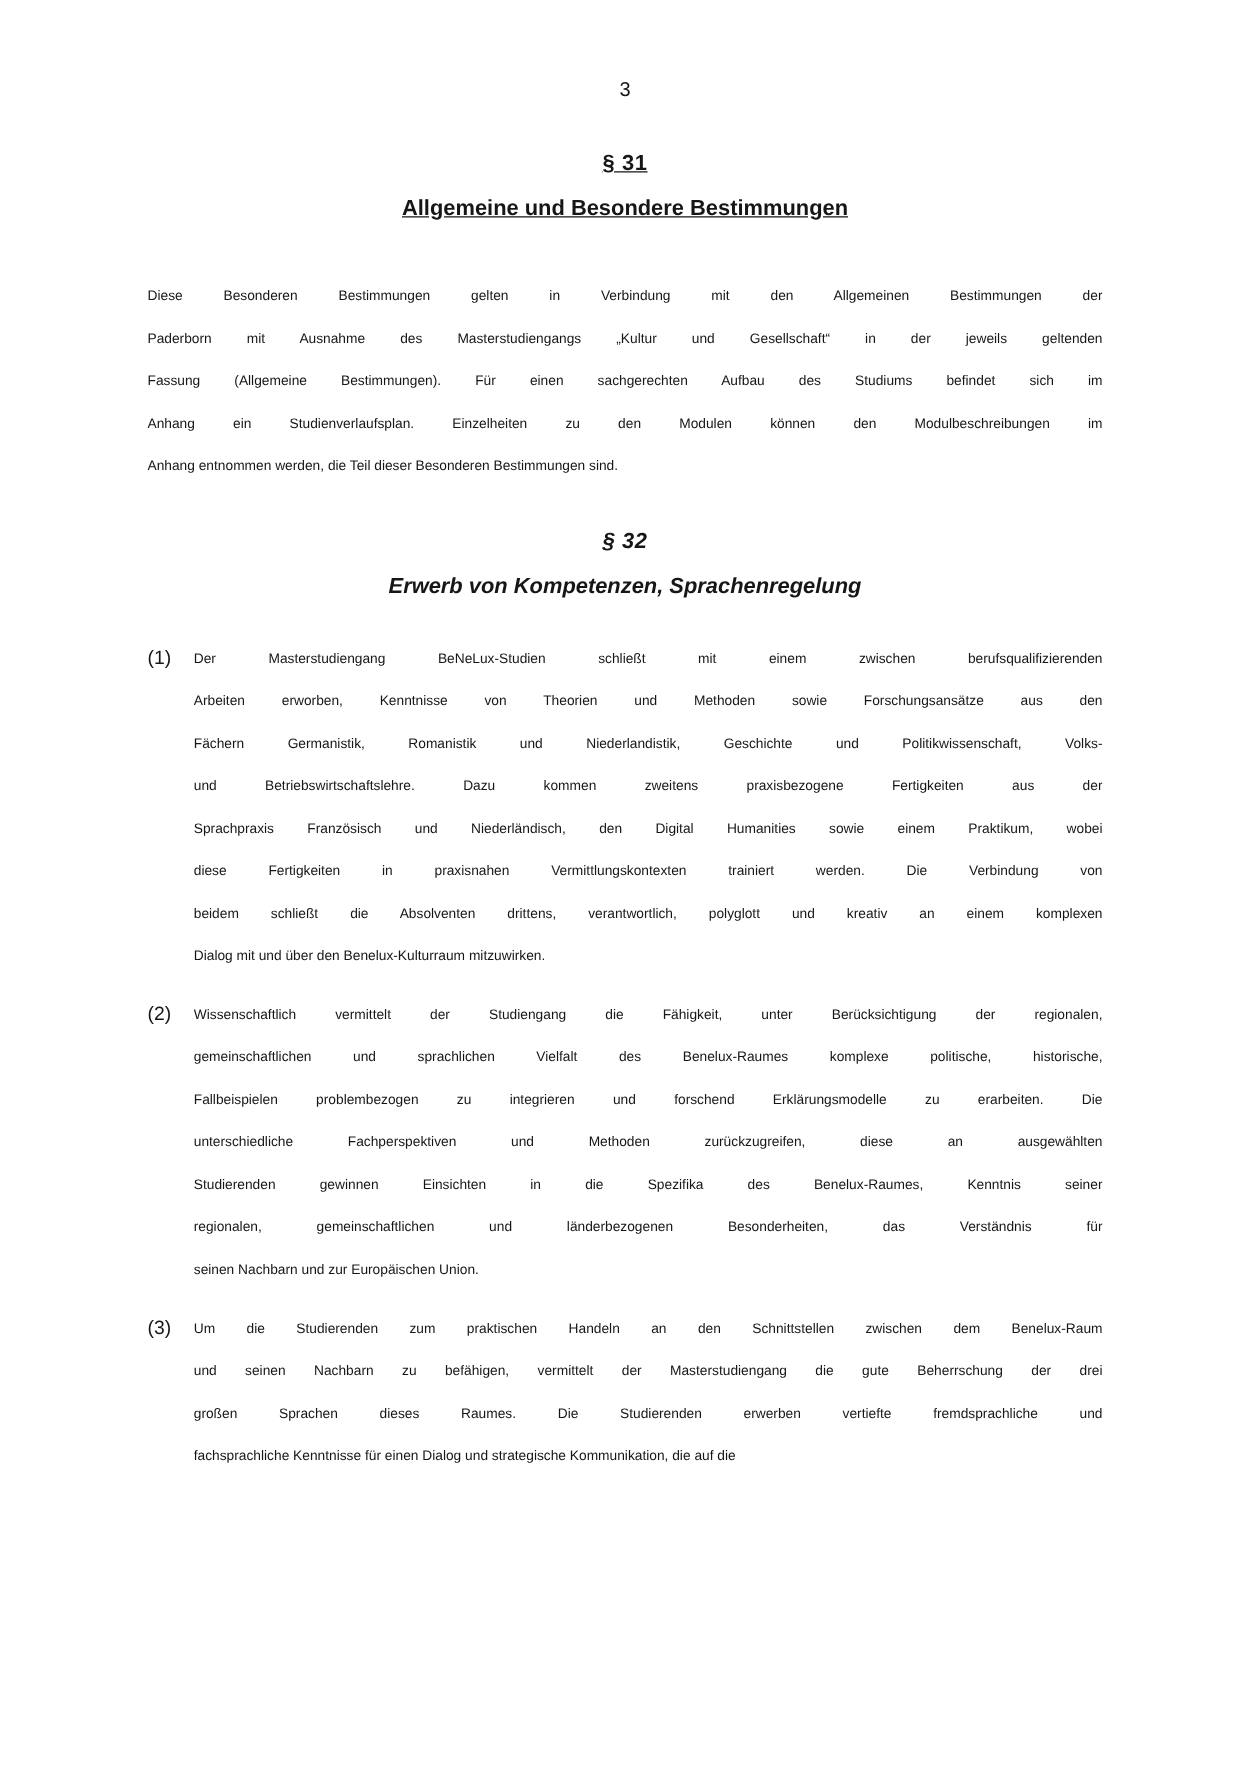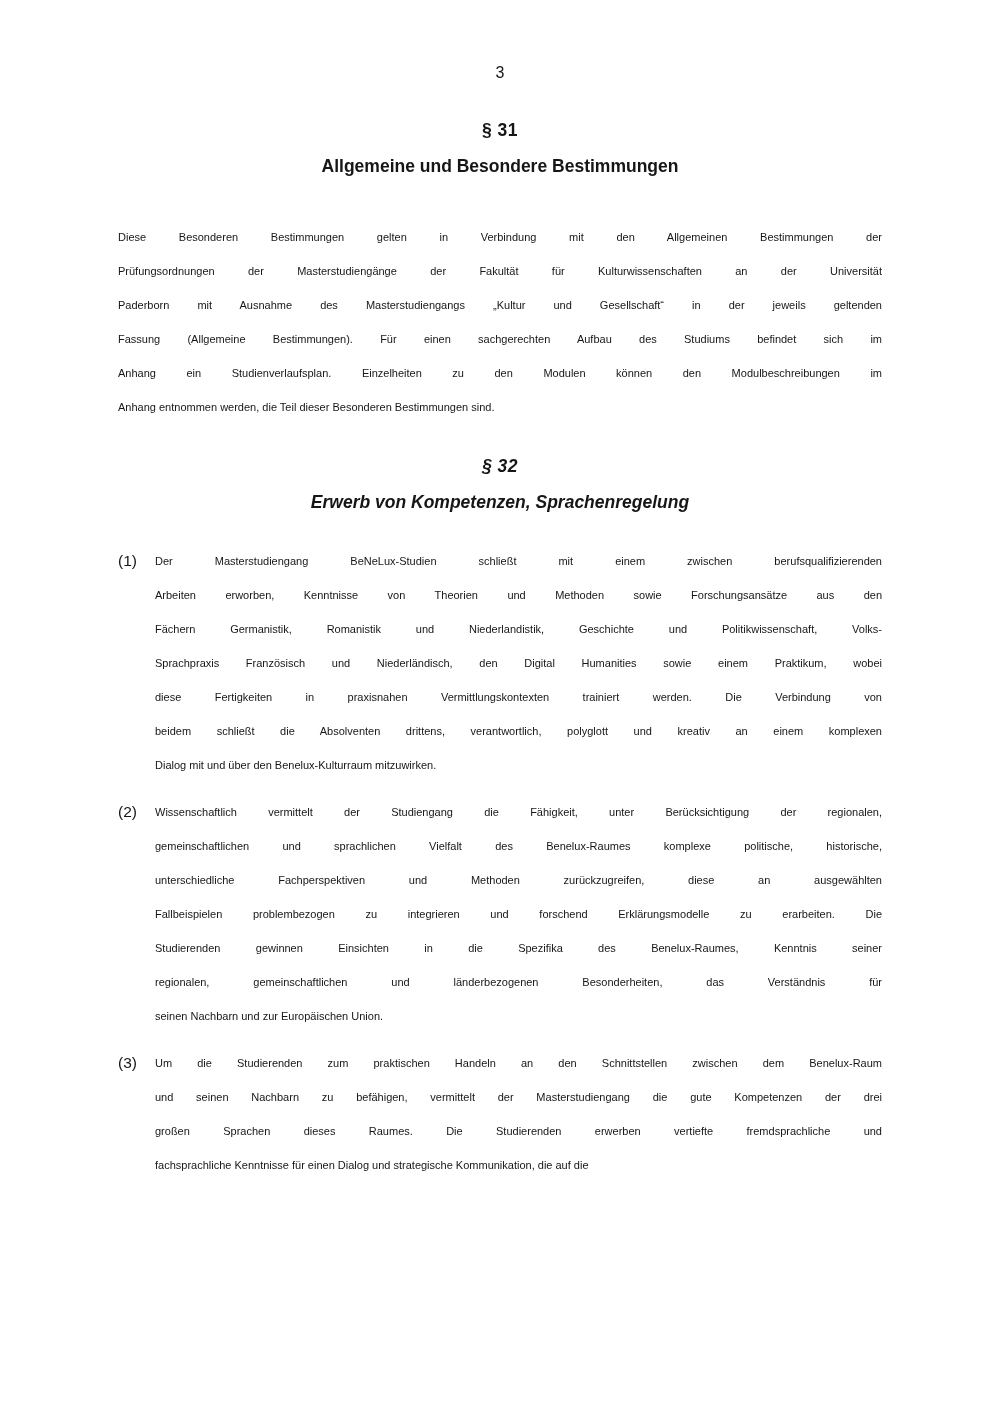--- a/index.html
+++ b/index.html
@@ -27,21 +27,21 @@
     font-size: 16px;
     line-height: 22px;
   }
   .section-head {
     text-align: center;
     font-weight: bold;
     font-size: 17.5px;
     line-height: 36px;
   }
   .section-head .section-number { letter-spacing: 0.5px; }
-  .head-31 { margin-top: 28px; }
+  .head-31 { margin-top: 28px; text-decoration: underline; }
   .head-32 { margin-top: 24px; font-style: italic; }
   .body-para { margin-top: 36px; }
   .items { margin-top: 24px; }
   .line {
     font-size: 11px;
     line-height: 34px;
     text-align: justify;
     text-align-last: justify;
     overflow: hidden;
     white-space: normal;
@@ -69,65 +69,65 @@
 
   <div class="page-number">3</div>
 
   <div class="section-head head-31">
     <div class="section-number">§ 31</div>
     <div class="section-title">Allgemeine und Besondere Bestimmungen</div>
   </div>
 
   <div class="body-para">
       <div class="line">Diese Besonderen Bestimmungen gelten in Verbindung mit den Allgemeinen Bestimmungen der</div>
-      <div class="line">Prüfungsordnungen der Masterstudiengänge der Fakultät für Kulturwissenschaften an der Universität</div>
       <div class="line">Paderborn mit Ausnahme des Masterstudiengangs „Kultur und Gesellschaft“ in der jeweils geltenden</div>
       <div class="line">Fassung (Allgemeine Bestimmungen). Für einen sachgerechten Aufbau des Studiums befindet sich im</div>
       <div class="line">Anhang ein Studienverlaufsplan. Einzelheiten zu den Modulen können den Modulbeschreibungen im</div>
       <div class="line last">Anhang entnommen werden, die Teil dieser Besonderen Bestimmungen sind.</div>
     </div>
 
   <div class="section-head head-32">
     <div class="section-number">§ 32</div>
     <div class="section-title">Erwerb von Kompetenzen, Sprachenregelung</div>
   </div>
 
   <div class="items">
 
     <div class="list-item">
       <div class="item-marker">(1)</div>
       <div class="item-lines">
           <div class="line">Der Masterstudiengang BeNeLux-Studien schließt mit einem zwischen berufsqualifizierenden</div>
           <div class="line">Arbeiten erworben, Kenntnisse von Theorien und Methoden sowie Forschungsansätze aus den</div>
           <div class="line">Fächern Germanistik, Romanistik und Niederlandistik, Geschichte und Politikwissenschaft, Volks-</div>
+          <div class="line">und Betriebswirtschaftslehre. Dazu kommen zweitens praxisbezogene Fertigkeiten aus der</div>
           <div class="line">Sprachpraxis Französisch und Niederländisch, den Digital Humanities sowie einem Praktikum, wobei</div>
           <div class="line">diese Fertigkeiten in praxisnahen Vermittlungskontexten trainiert werden. Die Verbindung von</div>
           <div class="line">beidem schließt die Absolventen drittens, verantwortlich, polyglott und kreativ an einem komplexen</div>
           <div class="line last">Dialog mit und über den Benelux-Kulturraum mitzuwirken.</div>
         </div>
     </div>
 
     <div class="list-item">
       <div class="item-marker">(2)</div>
       <div class="item-lines">
           <div class="line">Wissenschaftlich vermittelt der Studiengang die Fähigkeit, unter Berücksichtigung der regionalen,</div>
           <div class="line">gemeinschaftlichen und sprachlichen Vielfalt des Benelux-Raumes komplexe politische, historische,</div>
+          <div class="line">Fallbeispielen problembezogen zu integrieren und forschend Erklärungsmodelle zu erarbeiten. Die</div>
           <div class="line">unterschiedliche Fachperspektiven und Methoden zurückzugreifen, diese an ausgewählten</div>
-          <div class="line">Fallbeispielen problembezogen zu integrieren und forschend Erklärungsmodelle zu erarbeiten. Die</div>
           <div class="line">Studierenden gewinnen Einsichten in die Spezifika des Benelux-Raumes, Kenntnis seiner</div>
           <div class="line">regionalen, gemeinschaftlichen und länderbezogenen Besonderheiten, das Verständnis für</div>
           <div class="line last">seinen Nachbarn und zur Europäischen Union.</div>
         </div>
     </div>
 
     <div class="list-item">
       <div class="item-marker">(3)</div>
       <div class="item-lines">
           <div class="line">Um die Studierenden zum praktischen Handeln an den Schnittstellen zwischen dem Benelux-Raum</div>
-          <div class="line">und seinen Nachbarn zu befähigen, vermittelt der Masterstudiengang die gute Kompetenzen der drei</div>
+          <div class="line">und seinen Nachbarn zu befähigen, vermittelt der Masterstudiengang die gute Beherrschung der drei</div>
           <div class="line">großen Sprachen dieses Raumes. Die Studierenden erwerben vertiefte fremdsprachliche und</div>
           <div class="line last">fachsprachliche Kenntnisse für einen Dialog und strategische Kommunikation, die auf die</div>
         </div>
     </div>
 
   </div>
 
 </div>
 
 </body></html>

